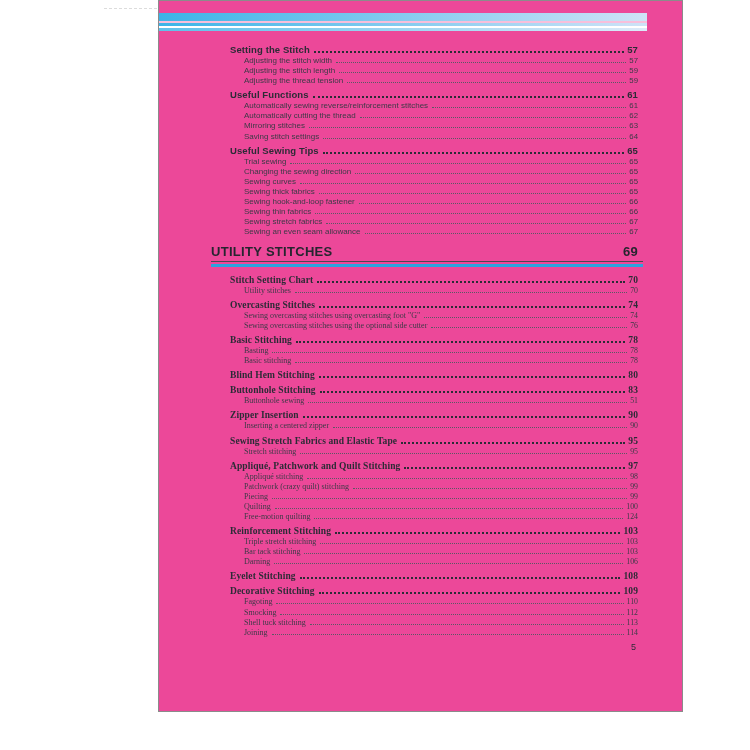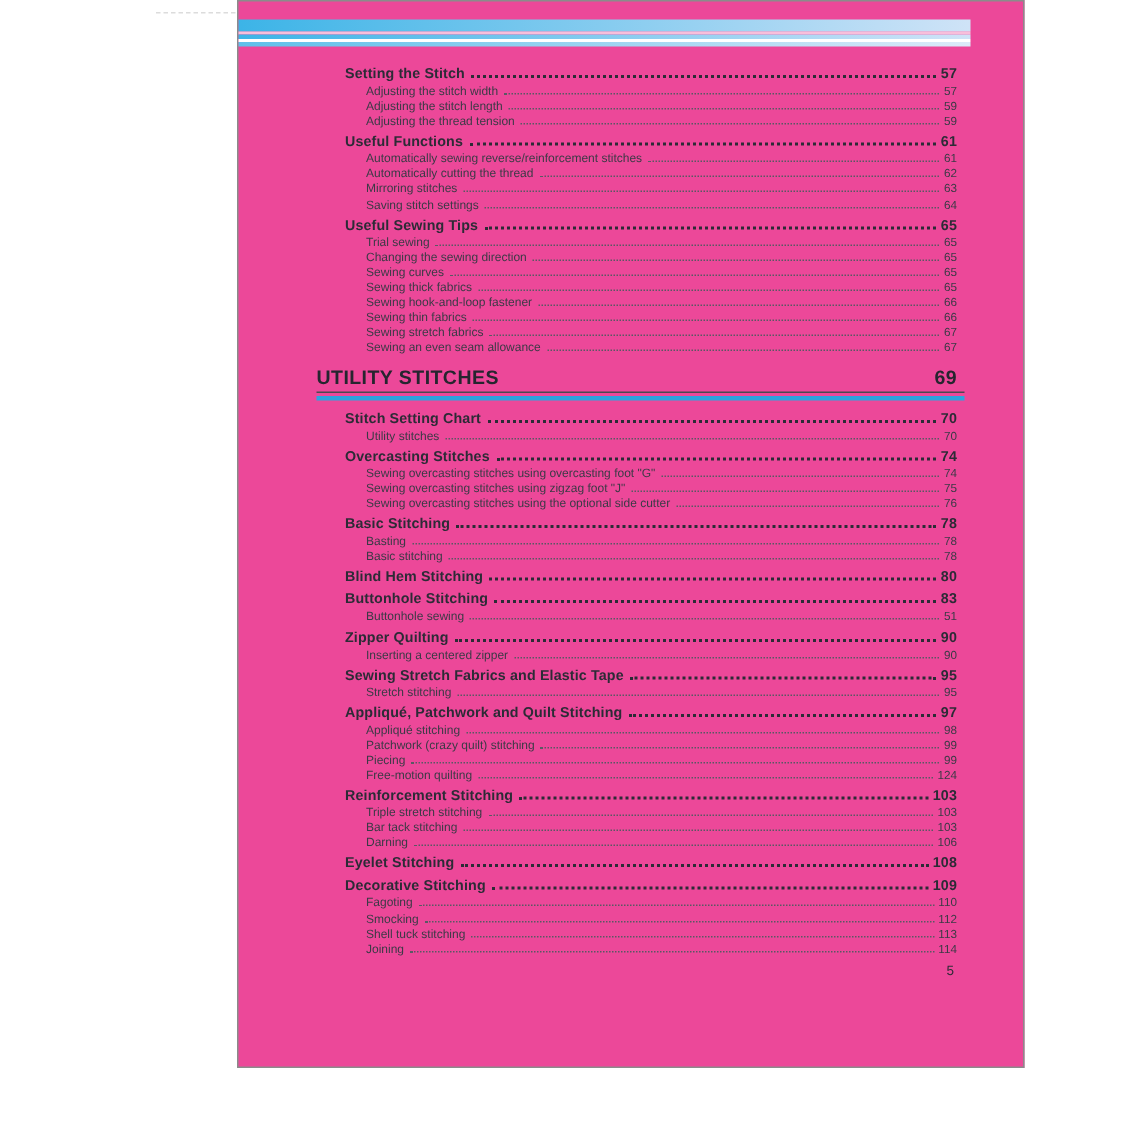--- a/index.html
+++ b/index.html
@@ -32,21 +32,21 @@
   .sub .leader { border-bottom:1px dotted #5a5964; margin-bottom:1.5px; }
   .pg { white-space:nowrap; }
   .sub .pg { font-size:7.8px; }
 
   .heading { display:flex; justify-content:space-between; align-items:baseline;
              font-weight:bold; font-size:13px; letter-spacing:.3px; margin-top:7px;
              color:var(--ink-dark); }
   .rules { margin-top:2px; margin-right:-5px; }
   .rule-dark { height:1px; background:#4a4952; margin-bottom:1.5px; }
   .rule-blue { height:3px; background:var(--accent); }
-  .toc-part2 { margin-top:7px; }
+  .toc-part2 { margin-top:7px;font-family:Liberation Serif, serif; }
 
   .footer { text-align:right; padding-right:2px; font-size:9px; margin-top:4px;
             color:var(--ink); }
 </style>
 </head>
 <body>
 
 <div class="scan-artifact"></div>
 
 <div class="sheet">
@@ -178,25 +178,20 @@
           <span class="lab">Overcasting Stitches</span>
           <span class="leader"></span>
           <span class="pg">74</span>
         </div>
         <div class="toc-row sub">
           <span class="lab">Sewing overcasting stitches using overcasting foot "G"</span>
           <span class="leader"></span>
           <span class="pg">74</span>
         </div>
         <div class="toc-row sub">
-          <span class="lab">Sewing overcasting stitches using zigzag foot "J"</span>
-          <span class="leader"></span>
-          <span class="pg">75</span>
-        </div>
-        <div class="toc-row sub">
           <span class="lab">Sewing overcasting stitches using the optional side cutter</span>
           <span class="leader"></span>
           <span class="pg">76</span>
         </div>
         <div class="toc-row h2">
           <span class="lab">Basic Stitching</span>
           <span class="leader"></span>
           <span class="pg">78</span>
         </div>
         <div class="toc-row sub">
@@ -218,21 +213,21 @@
           <span class="lab">Buttonhole Stitching</span>
           <span class="leader"></span>
           <span class="pg">83</span>
         </div>
         <div class="toc-row sub">
           <span class="lab">Buttonhole sewing</span>
           <span class="leader"></span>
           <span class="pg">51</span>
         </div>
         <div class="toc-row h2">
-          <span class="lab">Zipper Quilting</span>
+          <span class="lab">Zipper Insertion</span>
           <span class="leader"></span>
           <span class="pg">90</span>
         </div>
         <div class="toc-row sub">
           <span class="lab">Inserting a centered zipper</span>
           <span class="leader"></span>
           <span class="pg">90</span>
         </div>
         <div class="toc-row h2">
           <span class="lab">Sewing Stretch Fabrics and Elastic Tape</span>
@@ -256,20 +251,25 @@
         </div>
         <div class="toc-row sub">
           <span class="lab">Patchwork (crazy quilt) stitching</span>
           <span class="leader"></span>
           <span class="pg">99</span>
         </div>
         <div class="toc-row sub">
           <span class="lab">Piecing</span>
           <span class="leader"></span>
           <span class="pg">99</span>
+        </div>
+        <div class="toc-row sub">
+          <span class="lab">Quilting</span>
+          <span class="leader"></span>
+          <span class="pg">100</span>
         </div>
         <div class="toc-row sub">
           <span class="lab">Free-motion quilting</span>
           <span class="leader"></span>
           <span class="pg">124</span>
         </div>
         <div class="toc-row h2">
           <span class="lab">Reinforcement Stitching</span>
           <span class="leader"></span>
           <span class="pg">103</span>

